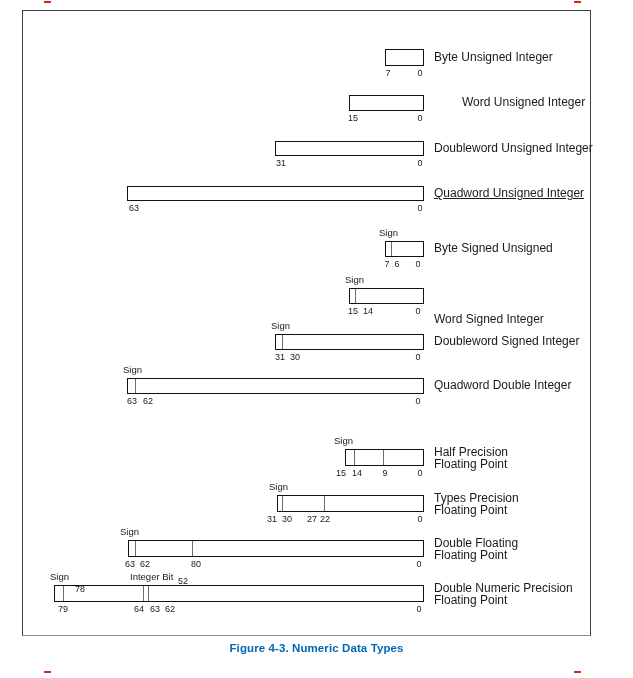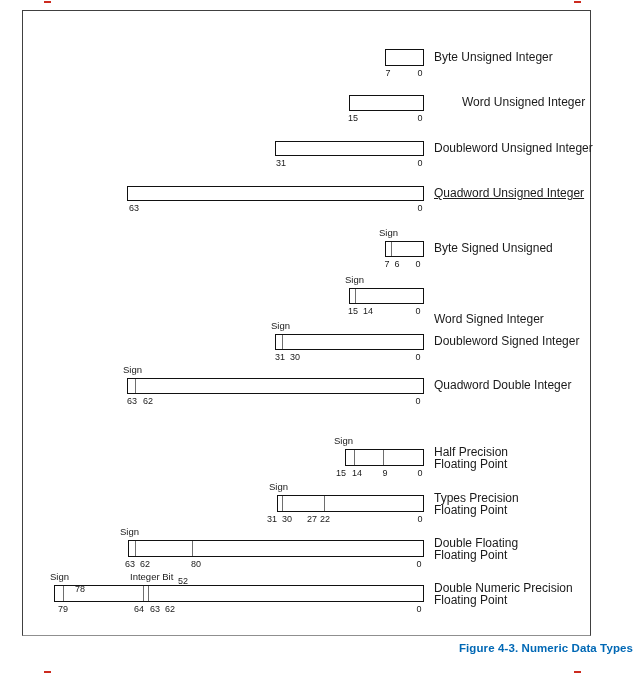--- a/index.html
+++ b/index.html
@@ -26,21 +26,21 @@
   }
   .annot{
     position:absolute;font-size:9.5px;line-height:11px;color:#1a1a1a;
     white-space:nowrap;
   }
   .rowlabel{
     position:absolute;font-size:12px;line-height:11.5px;color:#1a1a1a;
     white-space:nowrap;
   }
   .caption{
-    position:absolute;left:0;top:642px;width:100%;text-align:right;
+    position:absolute;left:0;top:642px;width:100%;text-align:center;
     font-size:11.5px;font-weight:bold;letter-spacing:0.1px;
   }
   .cropmark{
     position:absolute;width:7px;height:3px;
   }
   .cropmark.h{border-top:2px solid currentColor;}
 </style>
 </head>
 <body>
 

